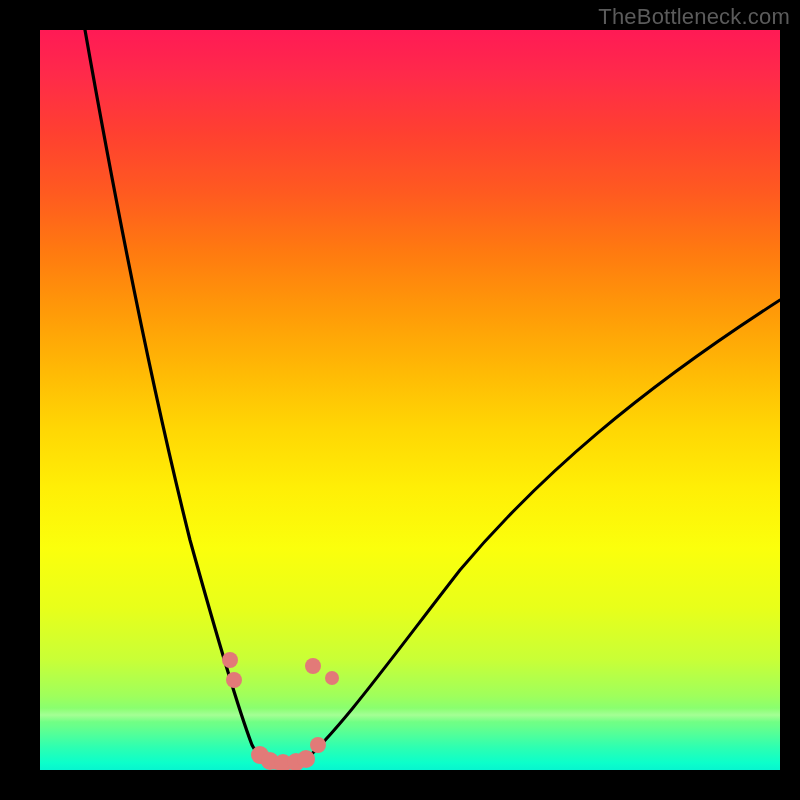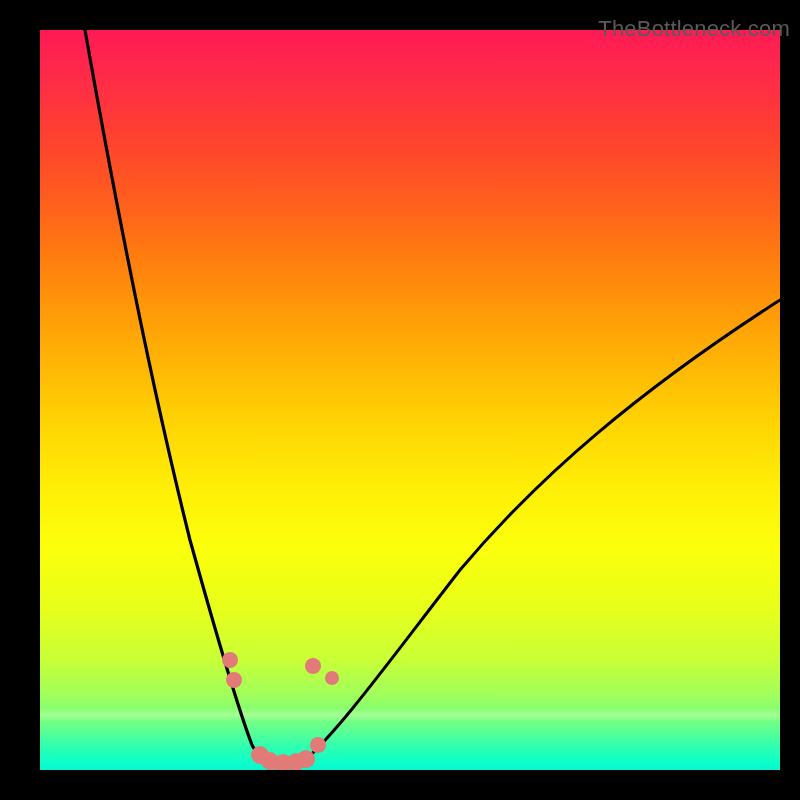--- a/index.html
+++ b/index.html
@@ -66,21 +66,21 @@
   }
   svg.curves {
     position: absolute;
     left: 0;
     top: 0;
     width: 740px;
     height: 740px;
   }
   .watermark {
     position: absolute;
-    top: 16px;
+    top: 4px;
     right: 10px;
     color: #5b5b5b;
     font-size: 22px;
     font-weight: 500;
     letter-spacing: 0.2px;
     user-select: none;
   }
 </style>
 </head>
 <body>

